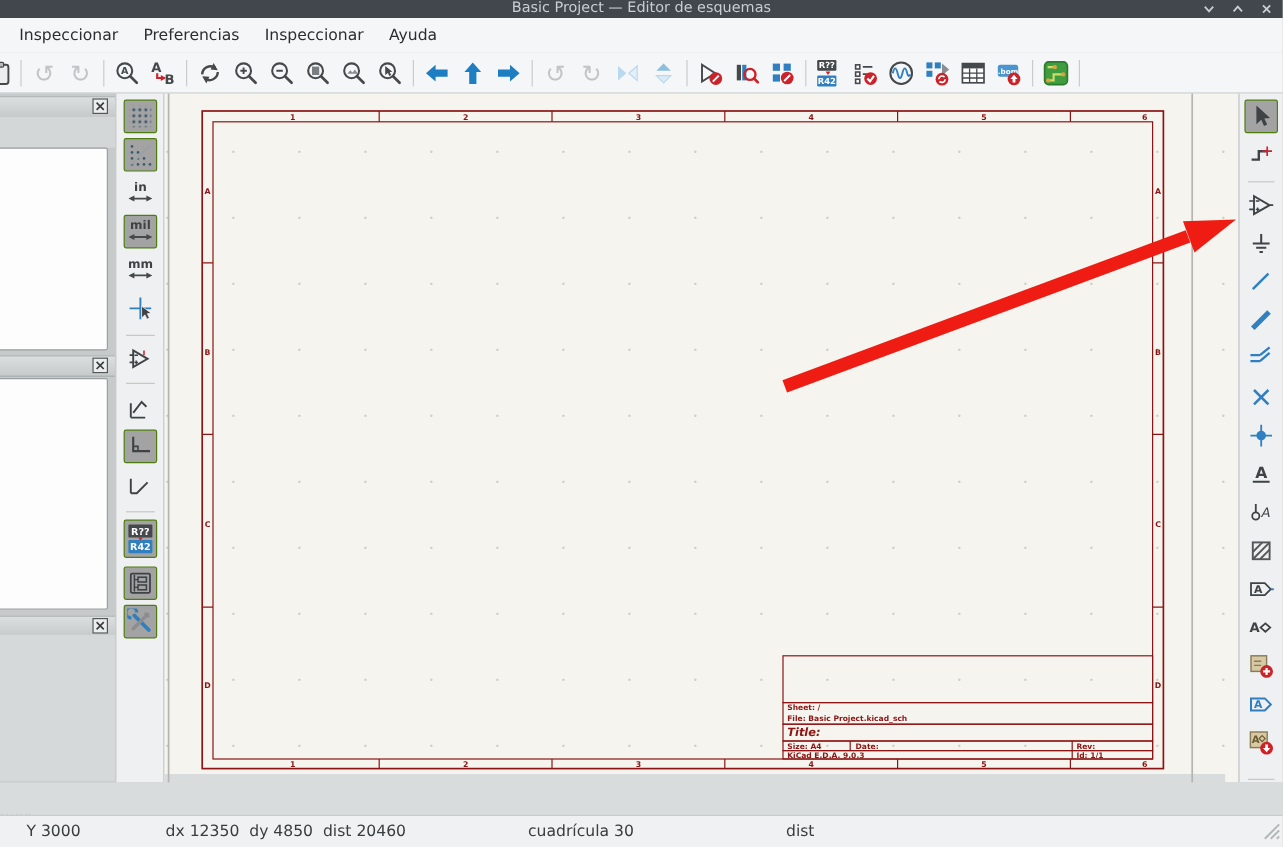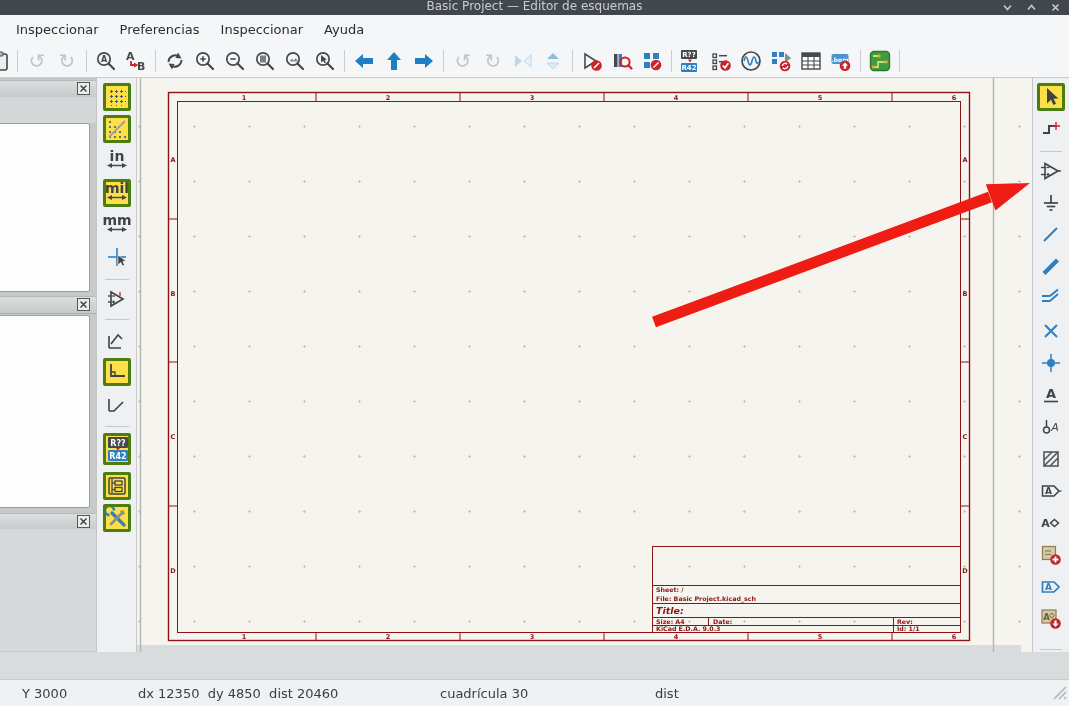--- a/index.html
+++ b/index.html
@@ -32,25 +32,25 @@
   .pclose{position:absolute;right:6px;top:1px;width:13px;height:13px;background:#eceeee;
           border:1px solid #54585a;box-sizing:border-box;display:flex;align-items:center;justify-content:center;}
   .pwhite{position:absolute;left:-3px;width:91px;background:#fdfdfd;border:1px solid #9b9fa1;border-radius:2px;}
   .searchlist{position:absolute;left:0;width:96px;background:#d6d9da;}
   .searchitem{position:absolute;left:0;font-size:12.5px;color:#1f3d4d;white-space:nowrap;}
   
   .ltoolbar{position:absolute;left:96px;top:78px;width:40px;height:574px;background:#eef0f1;
             border-left:1px solid #c2c5c6;box-sizing:border-box;}
   .lt{position:absolute;left:6px;width:28px;height:28px;display:flex;align-items:center;justify-content:center;
       border-radius:2px;box-sizing:border-box;}
-  .active{background:#fde047;border:3px solid #4d7c0f;}
+  .active{background:#a3a3a3;border:1px solid #4d7c0f;}
   .ltsep{position:absolute;left:8px;width:24px;height:1px;background:#c5c8c9;}
   .gridicon{width:18px;height:18px;background-image:radial-gradient(#3d5a6e 1.2px,transparent 1.4px);
             background-size:5px 5px;background-position:1px 1px;}
-  .unitlbl{font-size:14px;font-weight:bold;color:#3f4346;line-height:9px;display:block;text-align:center;}
+  .unitlbl{font-size:10px;font-weight:bold;color:#3f4346;line-height:9px;display:block;text-align:center;}
   .unitwrap{display:flex;flex-direction:column;align-items:center;}
   
   .rtoolbar{position:absolute;left:1032px;top:78px;width:37px;height:574px;background:#eef0f1;
             border-left:1px solid #c3c6c8;box-sizing:border-box;}
   .rt{position:absolute;left:4px;width:28px;height:28px;display:flex;align-items:center;justify-content:center;
       border-radius:2px;box-sizing:border-box;}
   .rtsep{position:absolute;left:7px;width:22px;height:1px;background:#c5c8c9;}
   
   .canvas{position:absolute;left:137px;top:78px;width:895px;height:574px;background:#f5f4ee;
           background-image:radial-gradient(#c9c7be 1px,transparent 1.2px);

